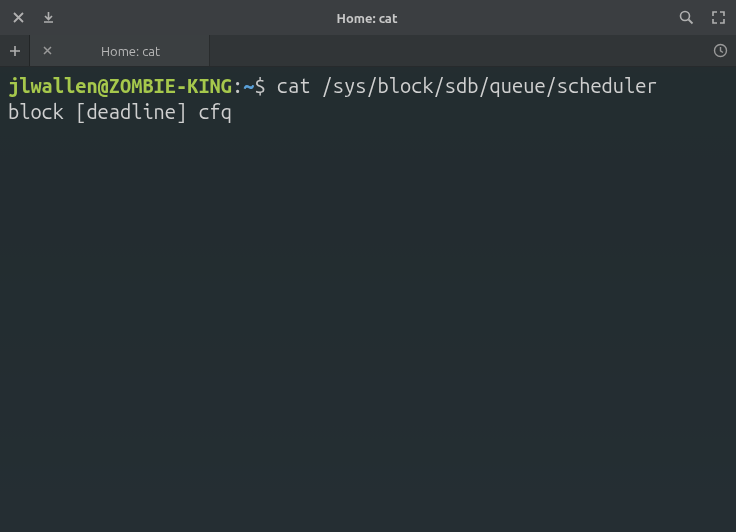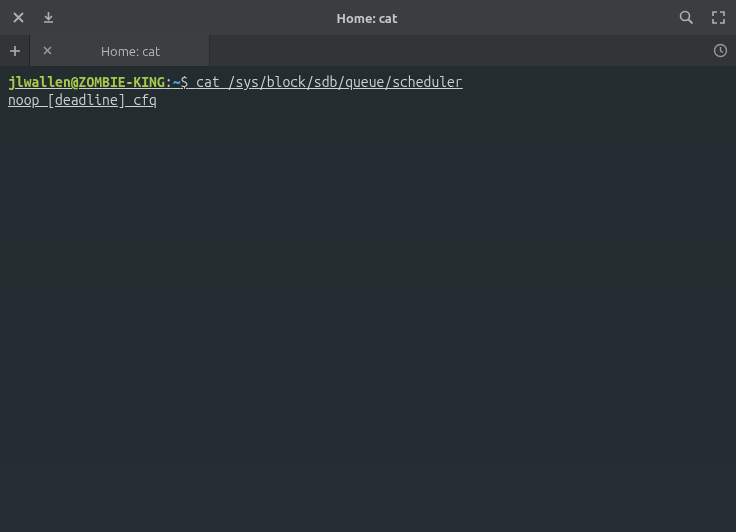--- a/index.html
+++ b/index.html
@@ -102,26 +102,25 @@
       width: 32px;
       display: flex;
       align-items: center;
       justify-content: center;
       color: #999;
     }
     .terminal {
       flex: 1;
       padding: 6px 8px;
       font-family: 'Ubuntu Mono', 'Consolas', monospace;
-      font-size: 14px;
+      font-size: 20px;
       line-height: 1.3;
       color: #d0d0d0;
       background: rgba(30, 38, 42, 0.55);
       position: relative;
-      text-decoration: underline;
     }
     .prompt-user {
       color: #a6c84c;
       font-weight: bold;
     }
     .prompt-path {
       color: #5aa0d8;
       font-weight: bold;
     }
     .prompt-symbol {
@@ -200,16 +199,16 @@
     <div class="tabbar-right">
       <svg width="15" height="15" viewBox="0 0 15 15">
           <circle cx="7.5" cy="7.5" r="6" stroke="currentColor" stroke-width="1.4" fill="none"></circle>
           <path d="M7.5 4 L7.5 7.8 L10 9.5" stroke="currentColor" stroke-width="1.4" fill="none"></path>
         </svg>
     </div>
   </div>
 
   <div class="terminal">
     <div class="line"><span class="prompt-user">jlwallen@ZOMBIE-KING</span><span class="prompt-symbol">:</span><span class="prompt-path">~</span><span class="prompt-symbol">$</span><span class="command-text"> </span><span class="command-text">cat /sys/block/sdb/queue/scheduler</span></div>
-    <div class="line"><span class="output-text">noop [deadline] cfq</span></div>
+    <div class="line"><span class="output-text">block [deadline] cfq</span></div>
   </div>
 
 </div>
 
 </body></html>

